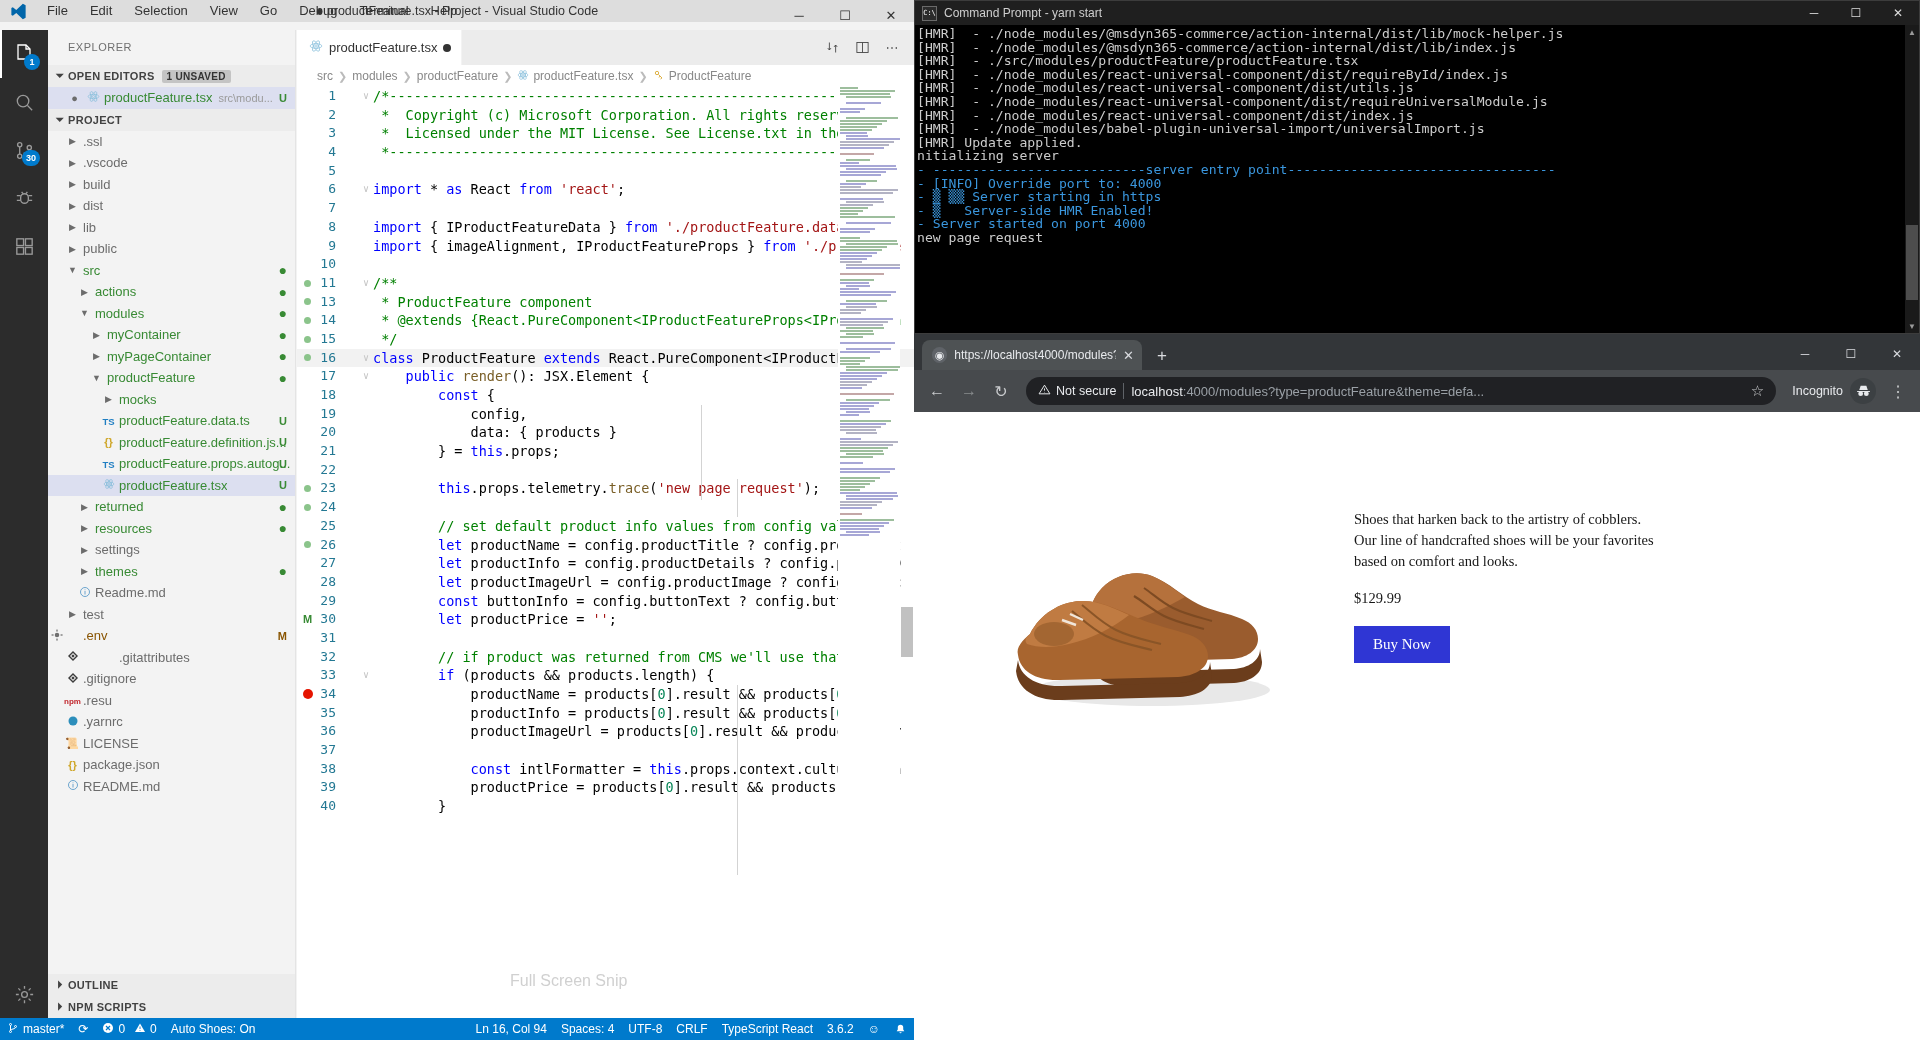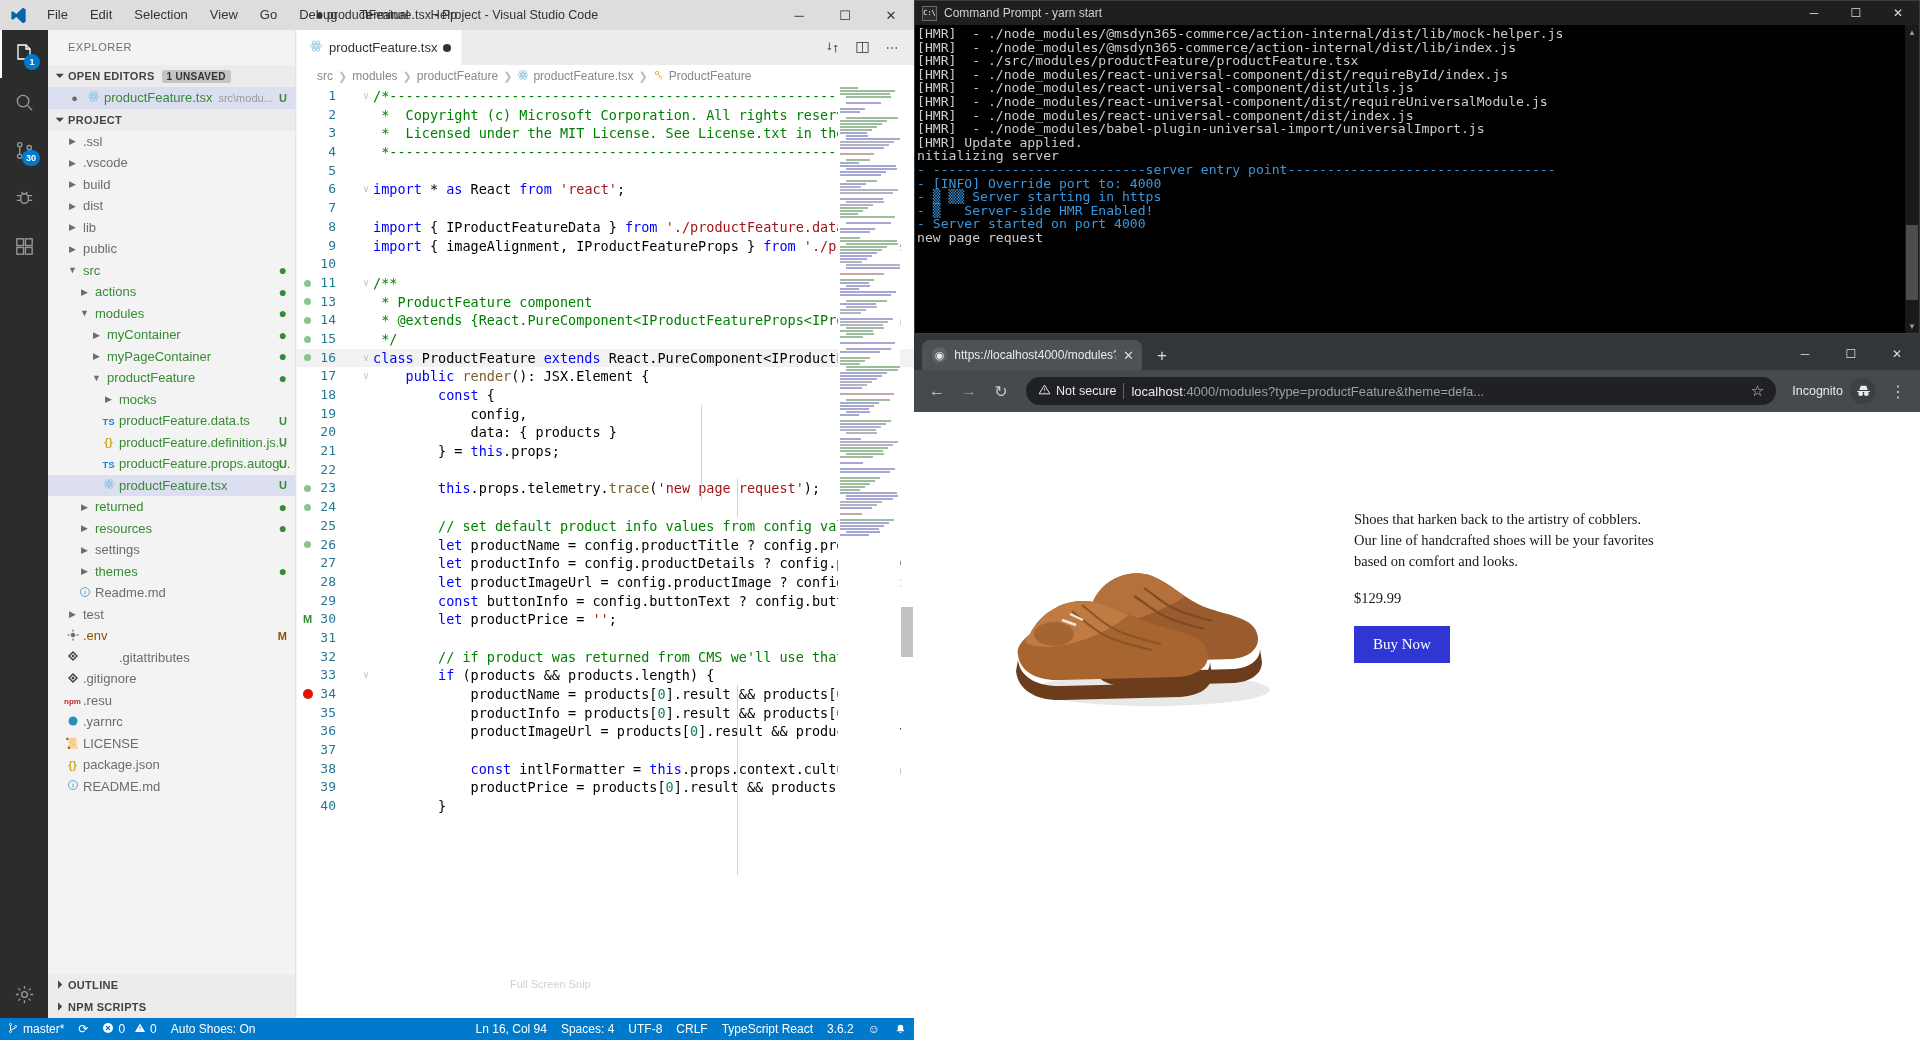--- a/index.html
+++ b/index.html
@@ -2,21 +2,21 @@
 <html><head>
 <meta charset="utf-8">
 <style>
   * { box-sizing: border-box; margin: 0; padding: 0; }
   html, body { width: 1920px; height: 1040px; overflow: hidden; background: #1e1e1e; }
   body { font-family: "Liberation Sans", sans-serif; font-size: 13px; -webkit-font-smoothing: antialiased; }
 
   
   #vscode { position: absolute; left: 0; top: 0; width: 914px; height: 1040px; background: #f3f3f3; overflow: hidden; }
 
-  .vs-titlebar { height: 30px; background: #dddddd; display: flex; align-items: center; color: #333; font-size: 12.5px; position: relative; }
+  .vs-titlebar { height: 22px; background: #dddddd; display: flex; align-items: center; color: #333; font-size: 12.5px; position: relative; }
   .vs-logo { width: 36px; height: 30px; display: flex; align-items: center; justify-content: center; }
   .vs-menu { display: flex; align-items: center; gap: 0px; }
   .vs-menu span { padding: 0 11px; line-height: 30px; cursor: default; font-size: 13px; }
   .vs-title-center { position: absolute; left: 0; right: 0; text-align: center; font-size: 12.5px; color: #333; pointer-events: none; }
   .vs-wincontrols { position: absolute; right: 0; top: 0; display: flex; height: 30px; }
   .vs-wincontrols div { width: 46px; display: flex; align-items: center; justify-content: center; color: #333; font-size: 13px; }
 
   
   .activitybar { position: absolute; left: 0; top: 30px; width: 48px; bottom: 22px; background: #2c2c2c; display: flex; flex-direction: column; align-items: center; }
   .ab-item { width: 48px; height: 48px; display: flex; align-items: center; justify-content: center; position: relative; cursor: pointer; }
@@ -69,21 +69,21 @@
   .scrollbar-v { position: absolute; right: 0; top: 57px; width: 14px; bottom: 0; background: transparent; }
   .scroll-thumb { position: absolute; right: 1px; width: 12px; background: #c1c1c1; border-radius: 0; }
   .vscroll-fill { position:absolute; right:14px; width:62px; background:#d6d6d6; opacity:.55; }
 
   .statusbar { position: absolute; left: 0; bottom: 0; width: 914px; height: 22px; background: #007acc; color: #fff; display: flex; align-items: center; font-size: 12px; }
   .sb-left { display: flex; align-items: center; }
   .sb-right { margin-left: auto; display: flex; align-items: center; }
   .sb-i { padding: 0 7px; height: 22px; display: flex; align-items: center; gap: 4px; cursor: pointer; white-space: nowrap; }
 
   
-  .fs-hint { position: absolute; left: 213px; bottom: 28px; color: #d0d0d0; font-size: 11px; }
+  .fs-hint { position: absolute; left: 213px; bottom: 28px; color: #d0d0d0; font-size: 16px; }
 
   
   #cmd { position: absolute; left: 914px; top: 0; width: 1006px; height: 334px; background: #000; overflow: hidden; border: 1px solid #3c3c3c; }
   .cmd-title { height: 24px; background: #1f1f1f; display: flex; align-items: center; color: #cfcfcf; font-size: 12px; padding-left: 7px; gap: 7px; }
   .cmd-ico { width: 15px; height: 15px; background: #2b2b2b; border: 1px solid #6a6a6a; color: #fff; font-size: 7px; display: flex; align-items: center; justify-content: center; font-family: "DejaVu Sans Mono", monospace; }
   .cmd-wc { margin-left: auto; display: flex; height: 24px; }
   .cmd-wc div { width: 42px; display: flex; align-items: center; justify-content: center; color: #ddd; font-size: 12px; }
   .cmd-body { position: absolute; left: 0; top: 24px; right: 14px; bottom: 0; padding: 2px 0 0 2px; font-family: "DejaVu Sans Mono", monospace; font-size: 13.1px; line-height: 13.6px; color: #cccccc; overflow: hidden; white-space: pre; }
   .cmd-body .cy { color: #3a96dd; }
   .cmd-sb { position: absolute; right: 0; top: 24px; width: 14px; bottom: 0; background: #1a1a1a; }
@@ -336,21 +336,21 @@
           <span class="ic"><svg width="12" height="12" viewBox="0 0 24 24" fill="none" stroke="#4a90c4" stroke-width="1.6">
               <circle cx="12" cy="12" r="9"></circle>
               <path d="M12 10v7M12 7v1.4"></path>
             </svg></span>
           <span class="nm grey">Readme.md</span>
         </div>
         <div class="row" style="padding-left: 16px;">
           <span class="ic" style="color:#6c6c6c;font-size:9px">▶</span>
           <span class="nm grey">test</span>
         </div>
-        <div class="row" style="padding-left: 16px;">
+        <div class="row" style=" gap: 16px;">
           <span class="ic"><svg width="12" height="12" viewBox="0 0 24 24" fill="#6f6f6f">
               <circle cx="12" cy="12" r="4.5"></circle>
               <path d="M11 1h2l.5 4h-3zM11 19h2l.5 4h-3zM1 11v2l4 .5v-3zM19 11v2l4 .5v-3z"></path>
             </svg></span>
           <span class="nm mod">.env</span>
           <span class="stat mod">M</span>
         </div>
         <div class="row" style="padding-left: 16px; gap: 36px;">
           <span class="ic"><svg width="12" height="12" viewBox="0 0 24 24" fill="#3c3c3c">
               <path d="M12 2l10 10-10 10L2 12z"></path>

